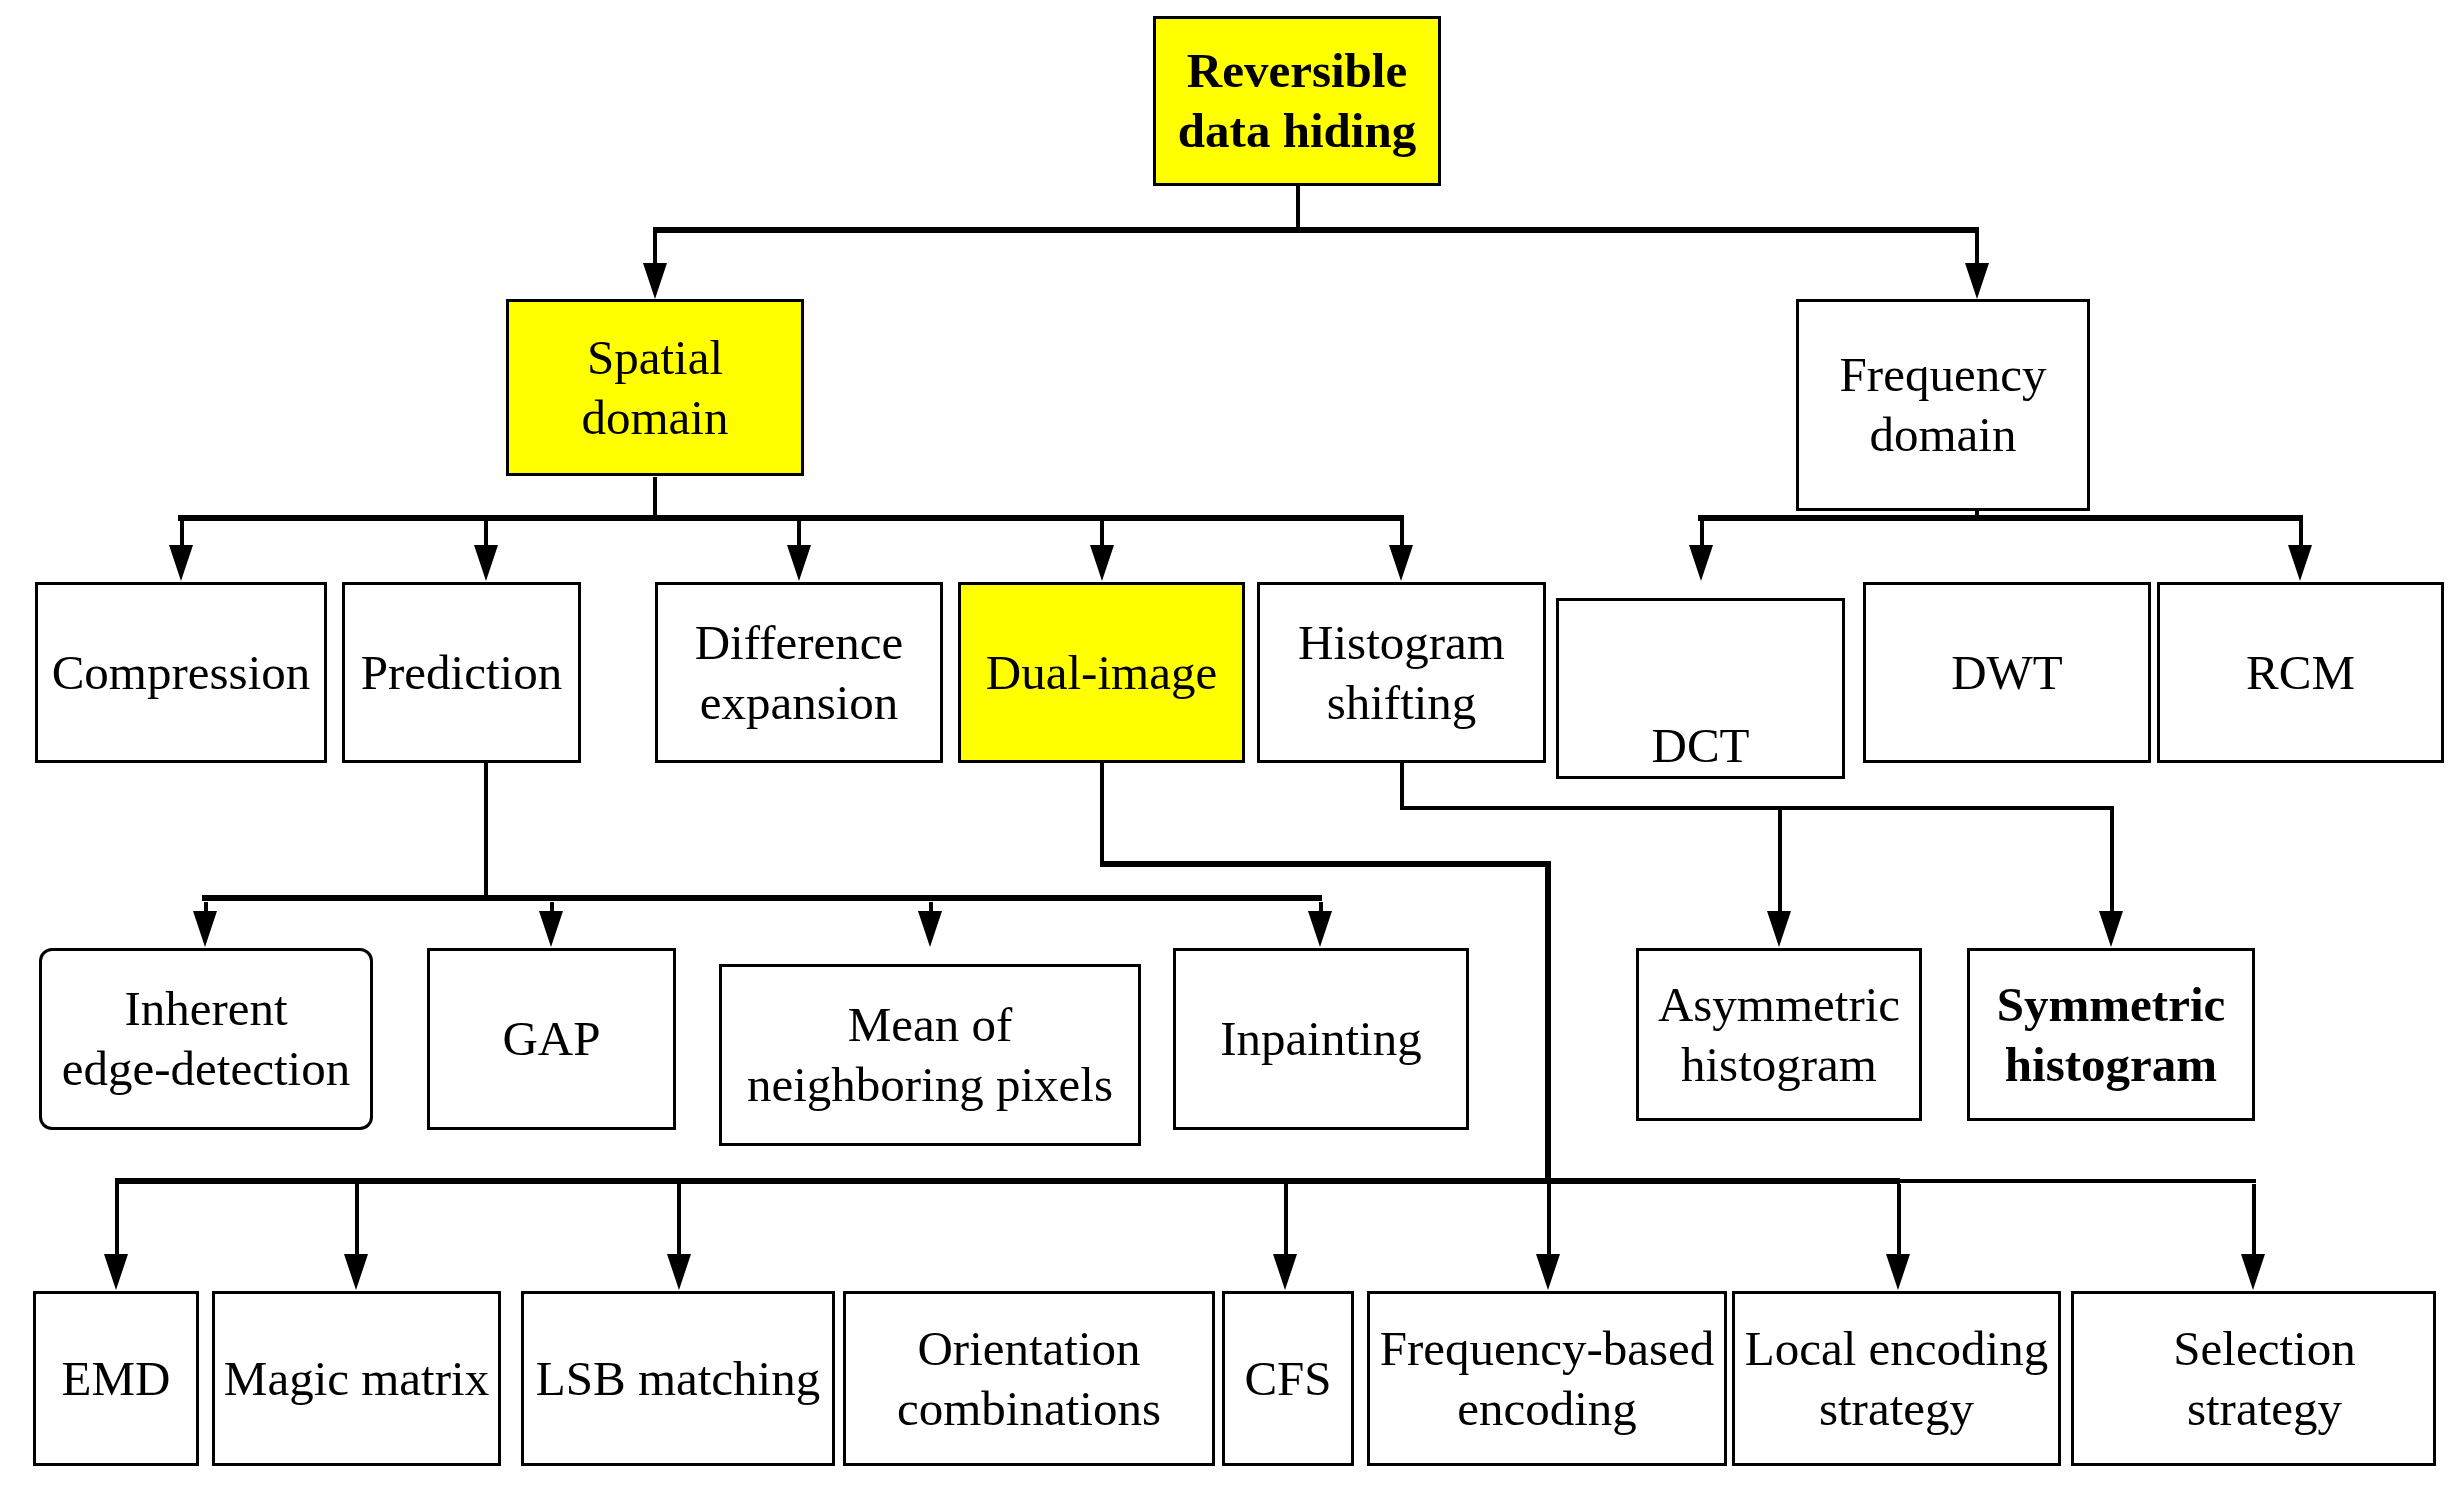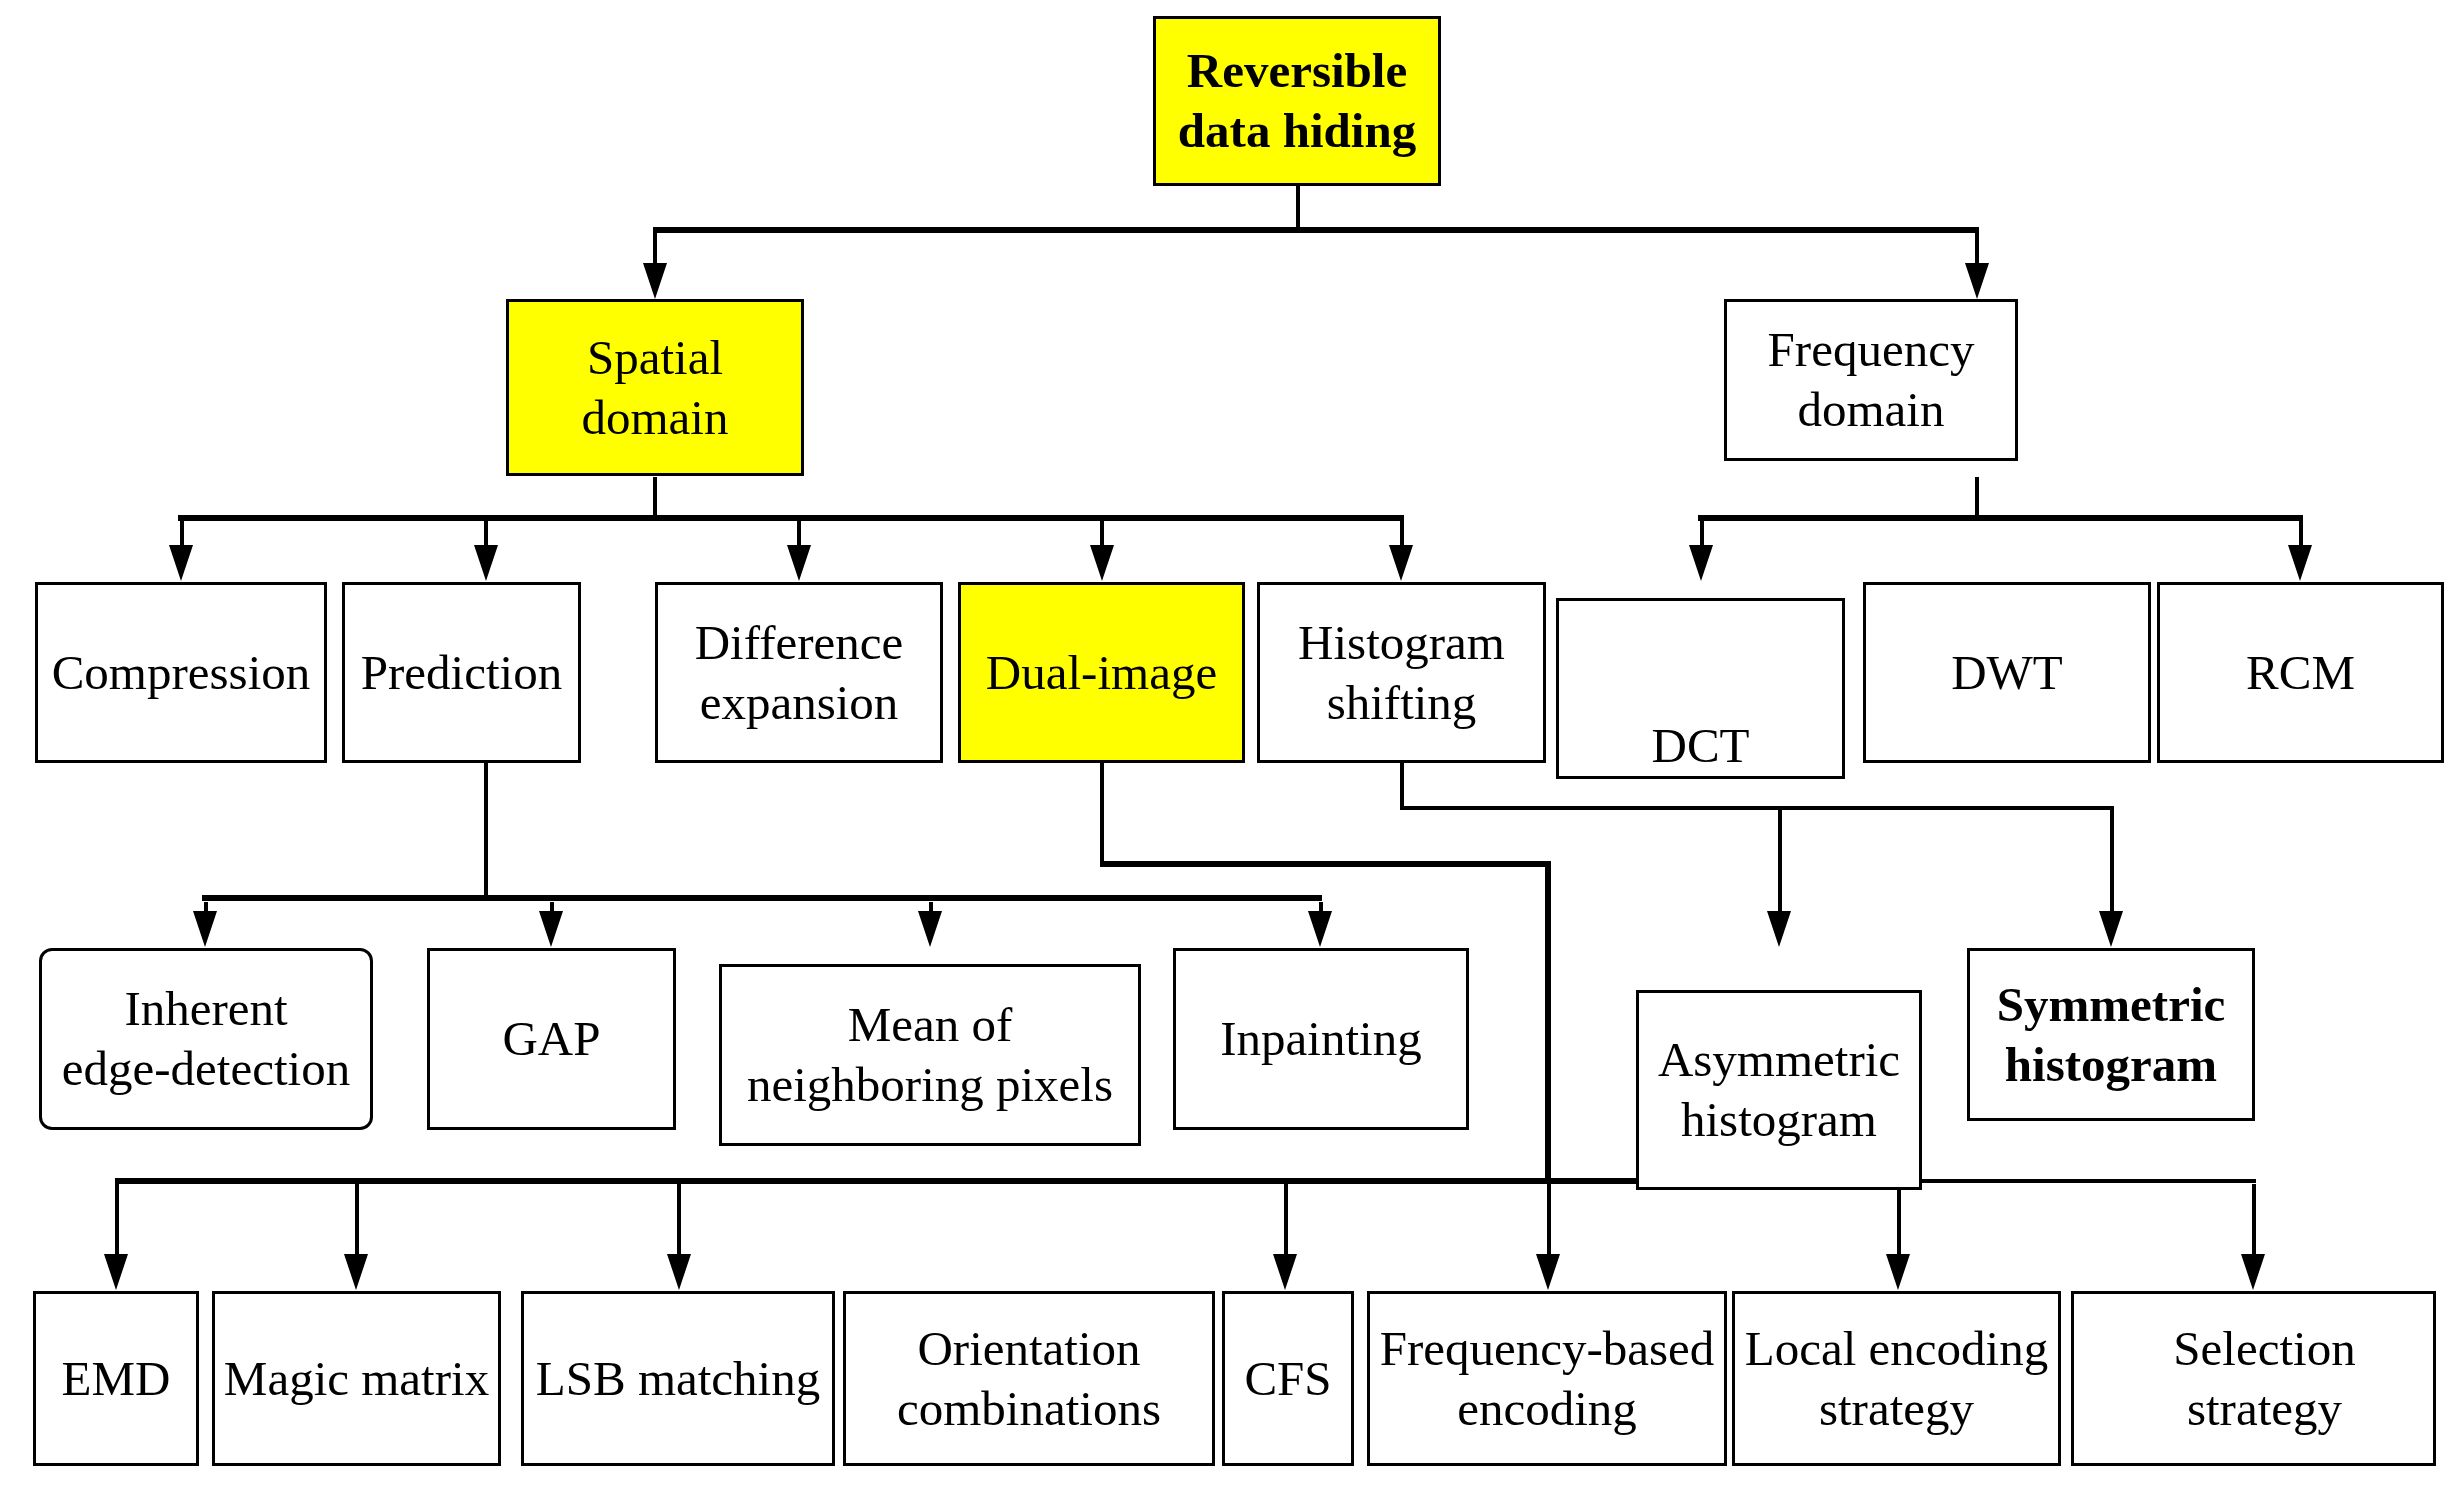--- a/index.html
+++ b/index.html
@@ -29,34 +29,34 @@
   .h,.v{position:absolute;background:#000;}
   .arrow{
     position:absolute;width:0;height:0;
     border-left:12px solid transparent;
     border-right:12px solid transparent;
     border-top:36px solid #000;
   }
   
   #n-root{left:1153px;top:16px;width:288px;height:170px;font-weight:bold;}
   #n-spatial{left:506px;top:299px;width:298px;height:177px;}
-  #n-frequency{left:1724px;top:299px;width:294px;height:162px;}
+  #n-frequency{left:1796px;top:299px;width:294px;height:212px;}
   #n-compression{left:35px;top:582px;width:292px;height:181px;}
   #n-prediction{left:342px;top:582px;width:239px;height:181px;}
   #n-diffexp{left:655px;top:582px;width:288px;height:181px;}
   #n-dualimage{left:958px;top:582px;width:287px;height:181px;}
   #n-histshift{left:1257px;top:582px;width:289px;height:181px;}
   #n-dct{left:1556px;top:598px;width:289px;height:181px;align-items:flex-end;}
   #n-dwt{left:1863px;top:582px;width:288px;height:181px;}
   #n-rcm{left:2157px;top:582px;width:287px;height:181px;}
   #n-inherent{left:39px;top:948px;width:334px;height:182px;border-radius:13px;}
   #n-gap{left:427px;top:948px;width:249px;height:182px;}
   #n-mean{left:719px;top:948px;width:422px;height:182px;margin-top:16px;}
   #n-inpainting{left:1173px;top:948px;width:296px;height:182px;}
-  #n-asym{left:1636px;top:948px;width:286px;height:200px;margin-top:42px;}
+  #n-asym{left:1636px;top:948px;width:286px;height:173px;}
   #n-sym{left:1967px;top:948px;width:288px;height:173px;font-weight:bold;}
   #n-emd{left:33px;top:1291px;width:166px;height:175px;}
   #n-magic{left:212px;top:1291px;width:289px;height:175px;}
   #n-lsb{left:521px;top:1291px;width:314px;height:175px;}
   #n-orientation{left:843px;top:1291px;width:372px;height:175px;}
   #n-cfs{left:1222px;top:1291px;width:132px;height:175px;}
   #n-freqenc{left:1367px;top:1291px;width:360px;height:175px;}
   #n-localenc{left:1732px;top:1291px;width:329px;height:175px;}
   #n-selection{left:2071px;top:1291px;width:365px;height:175px;padding-left:22px;}
 </style>

